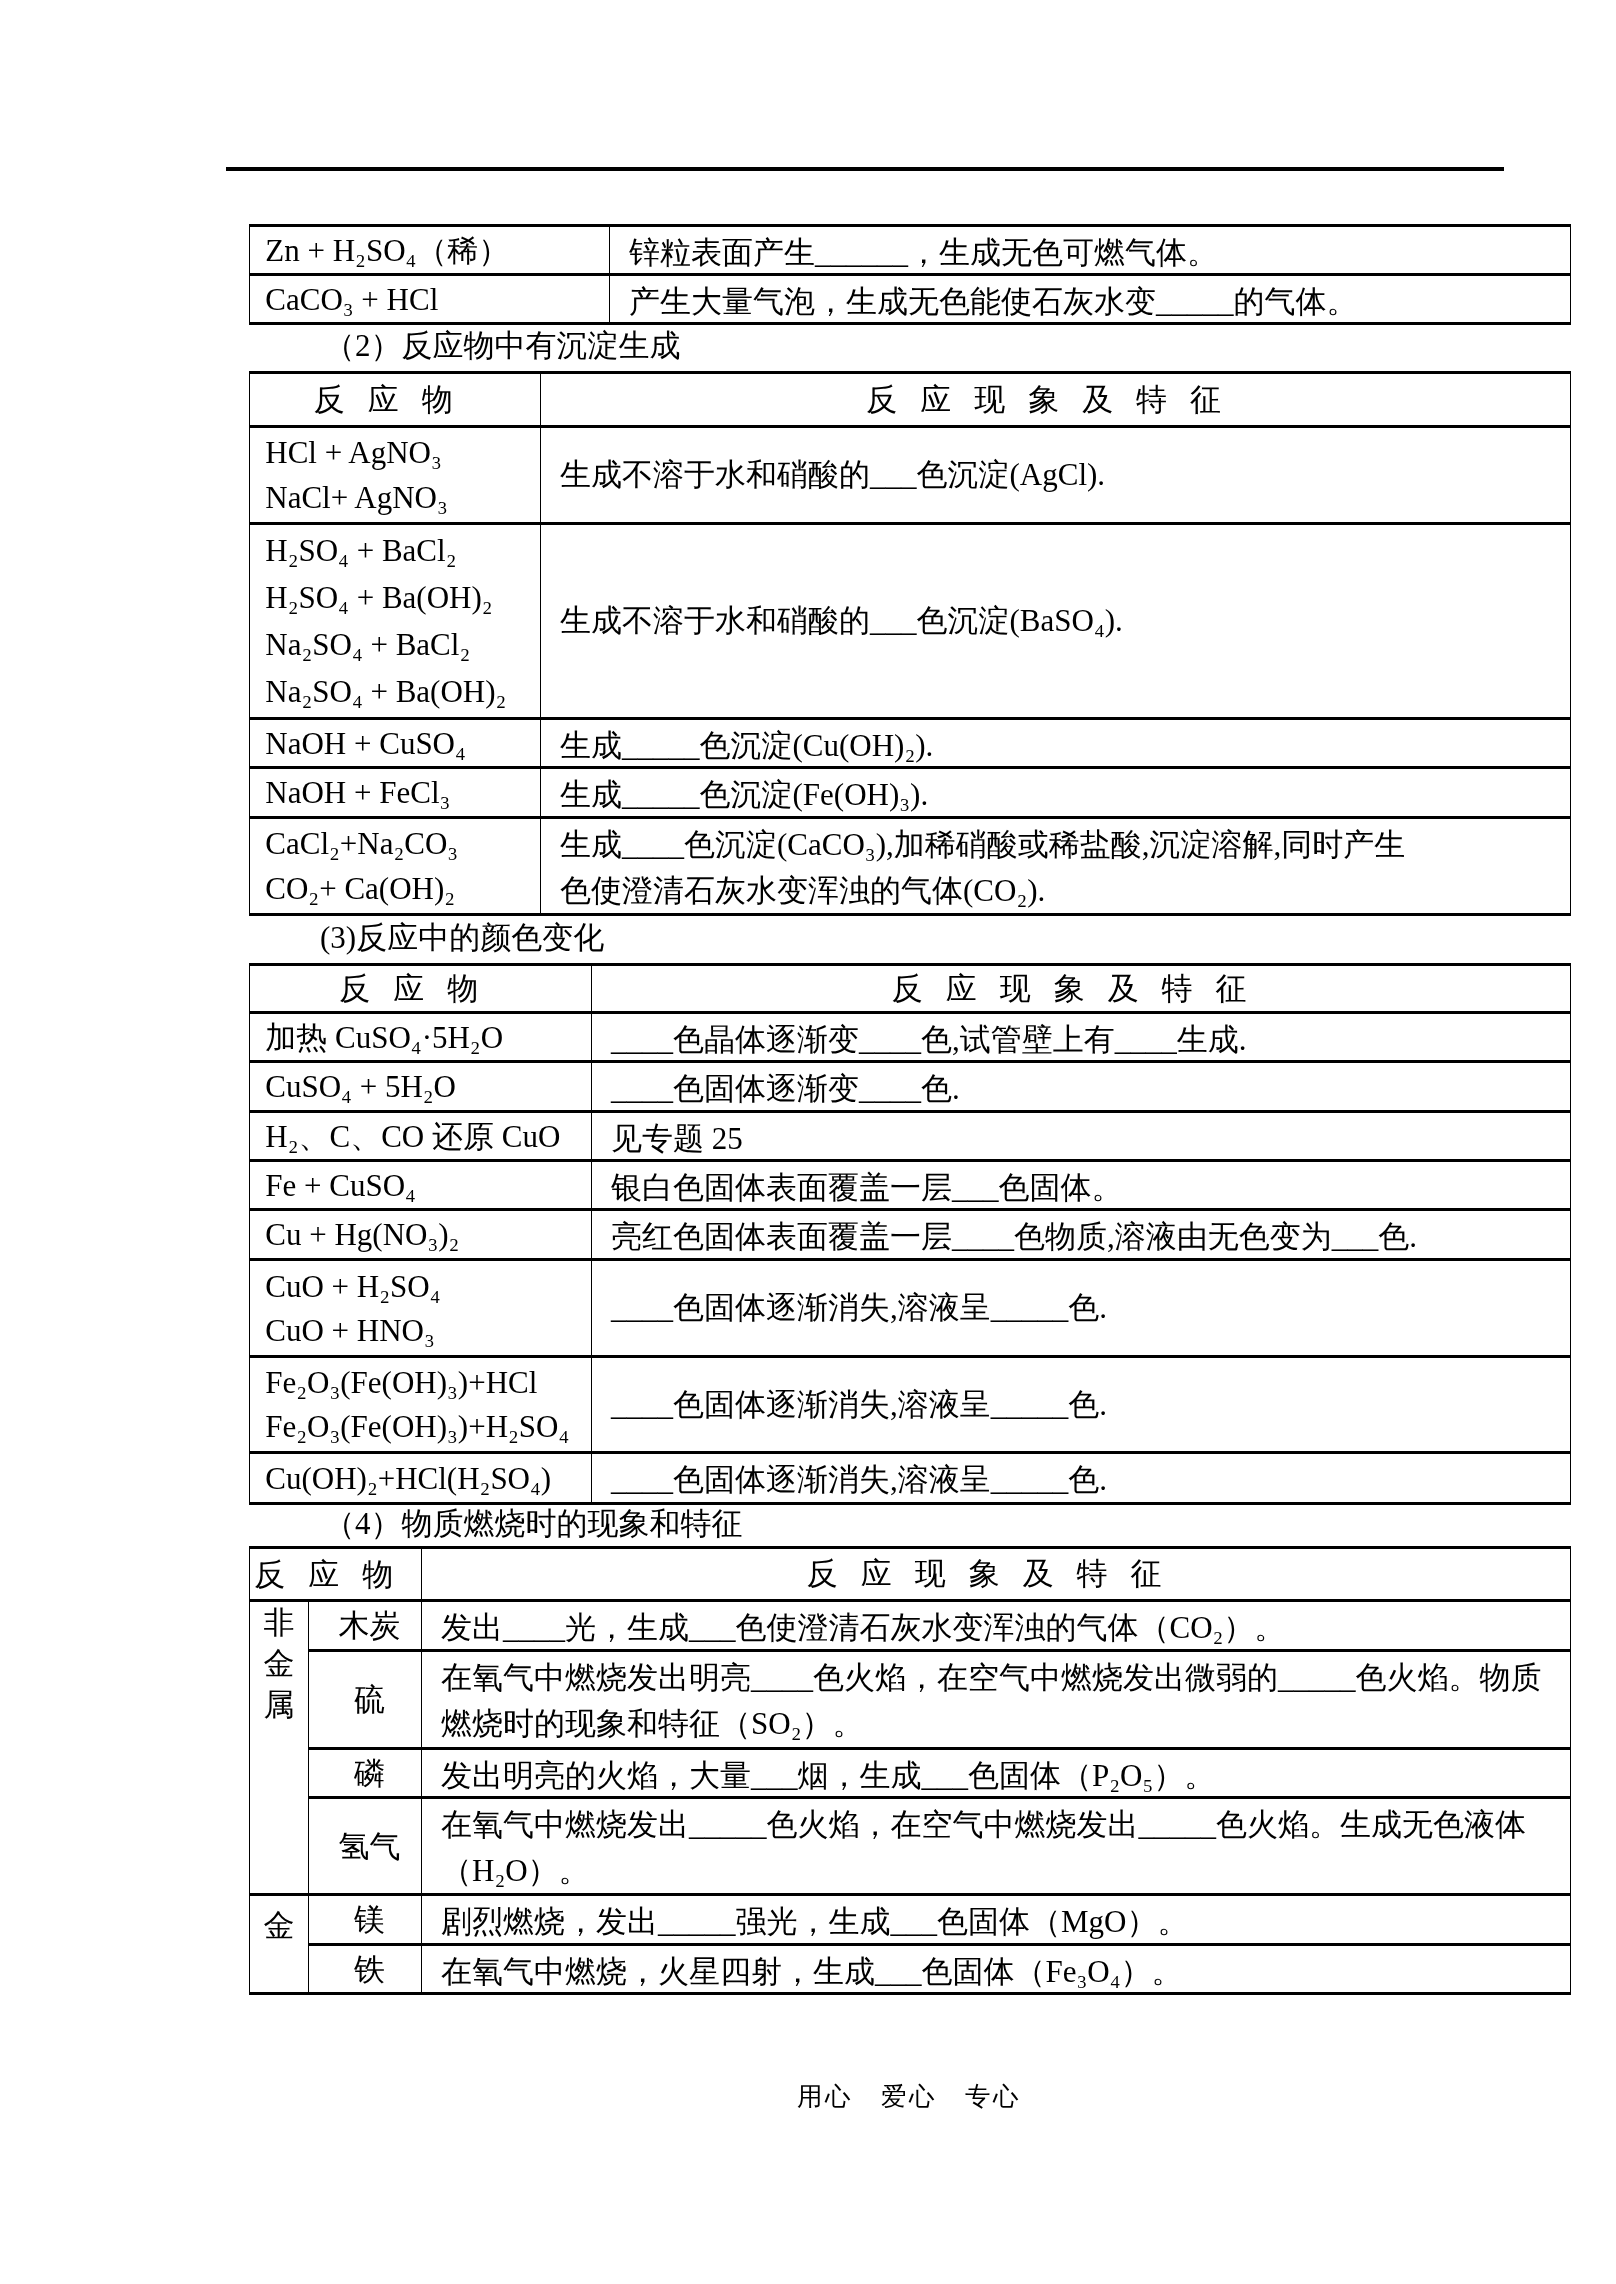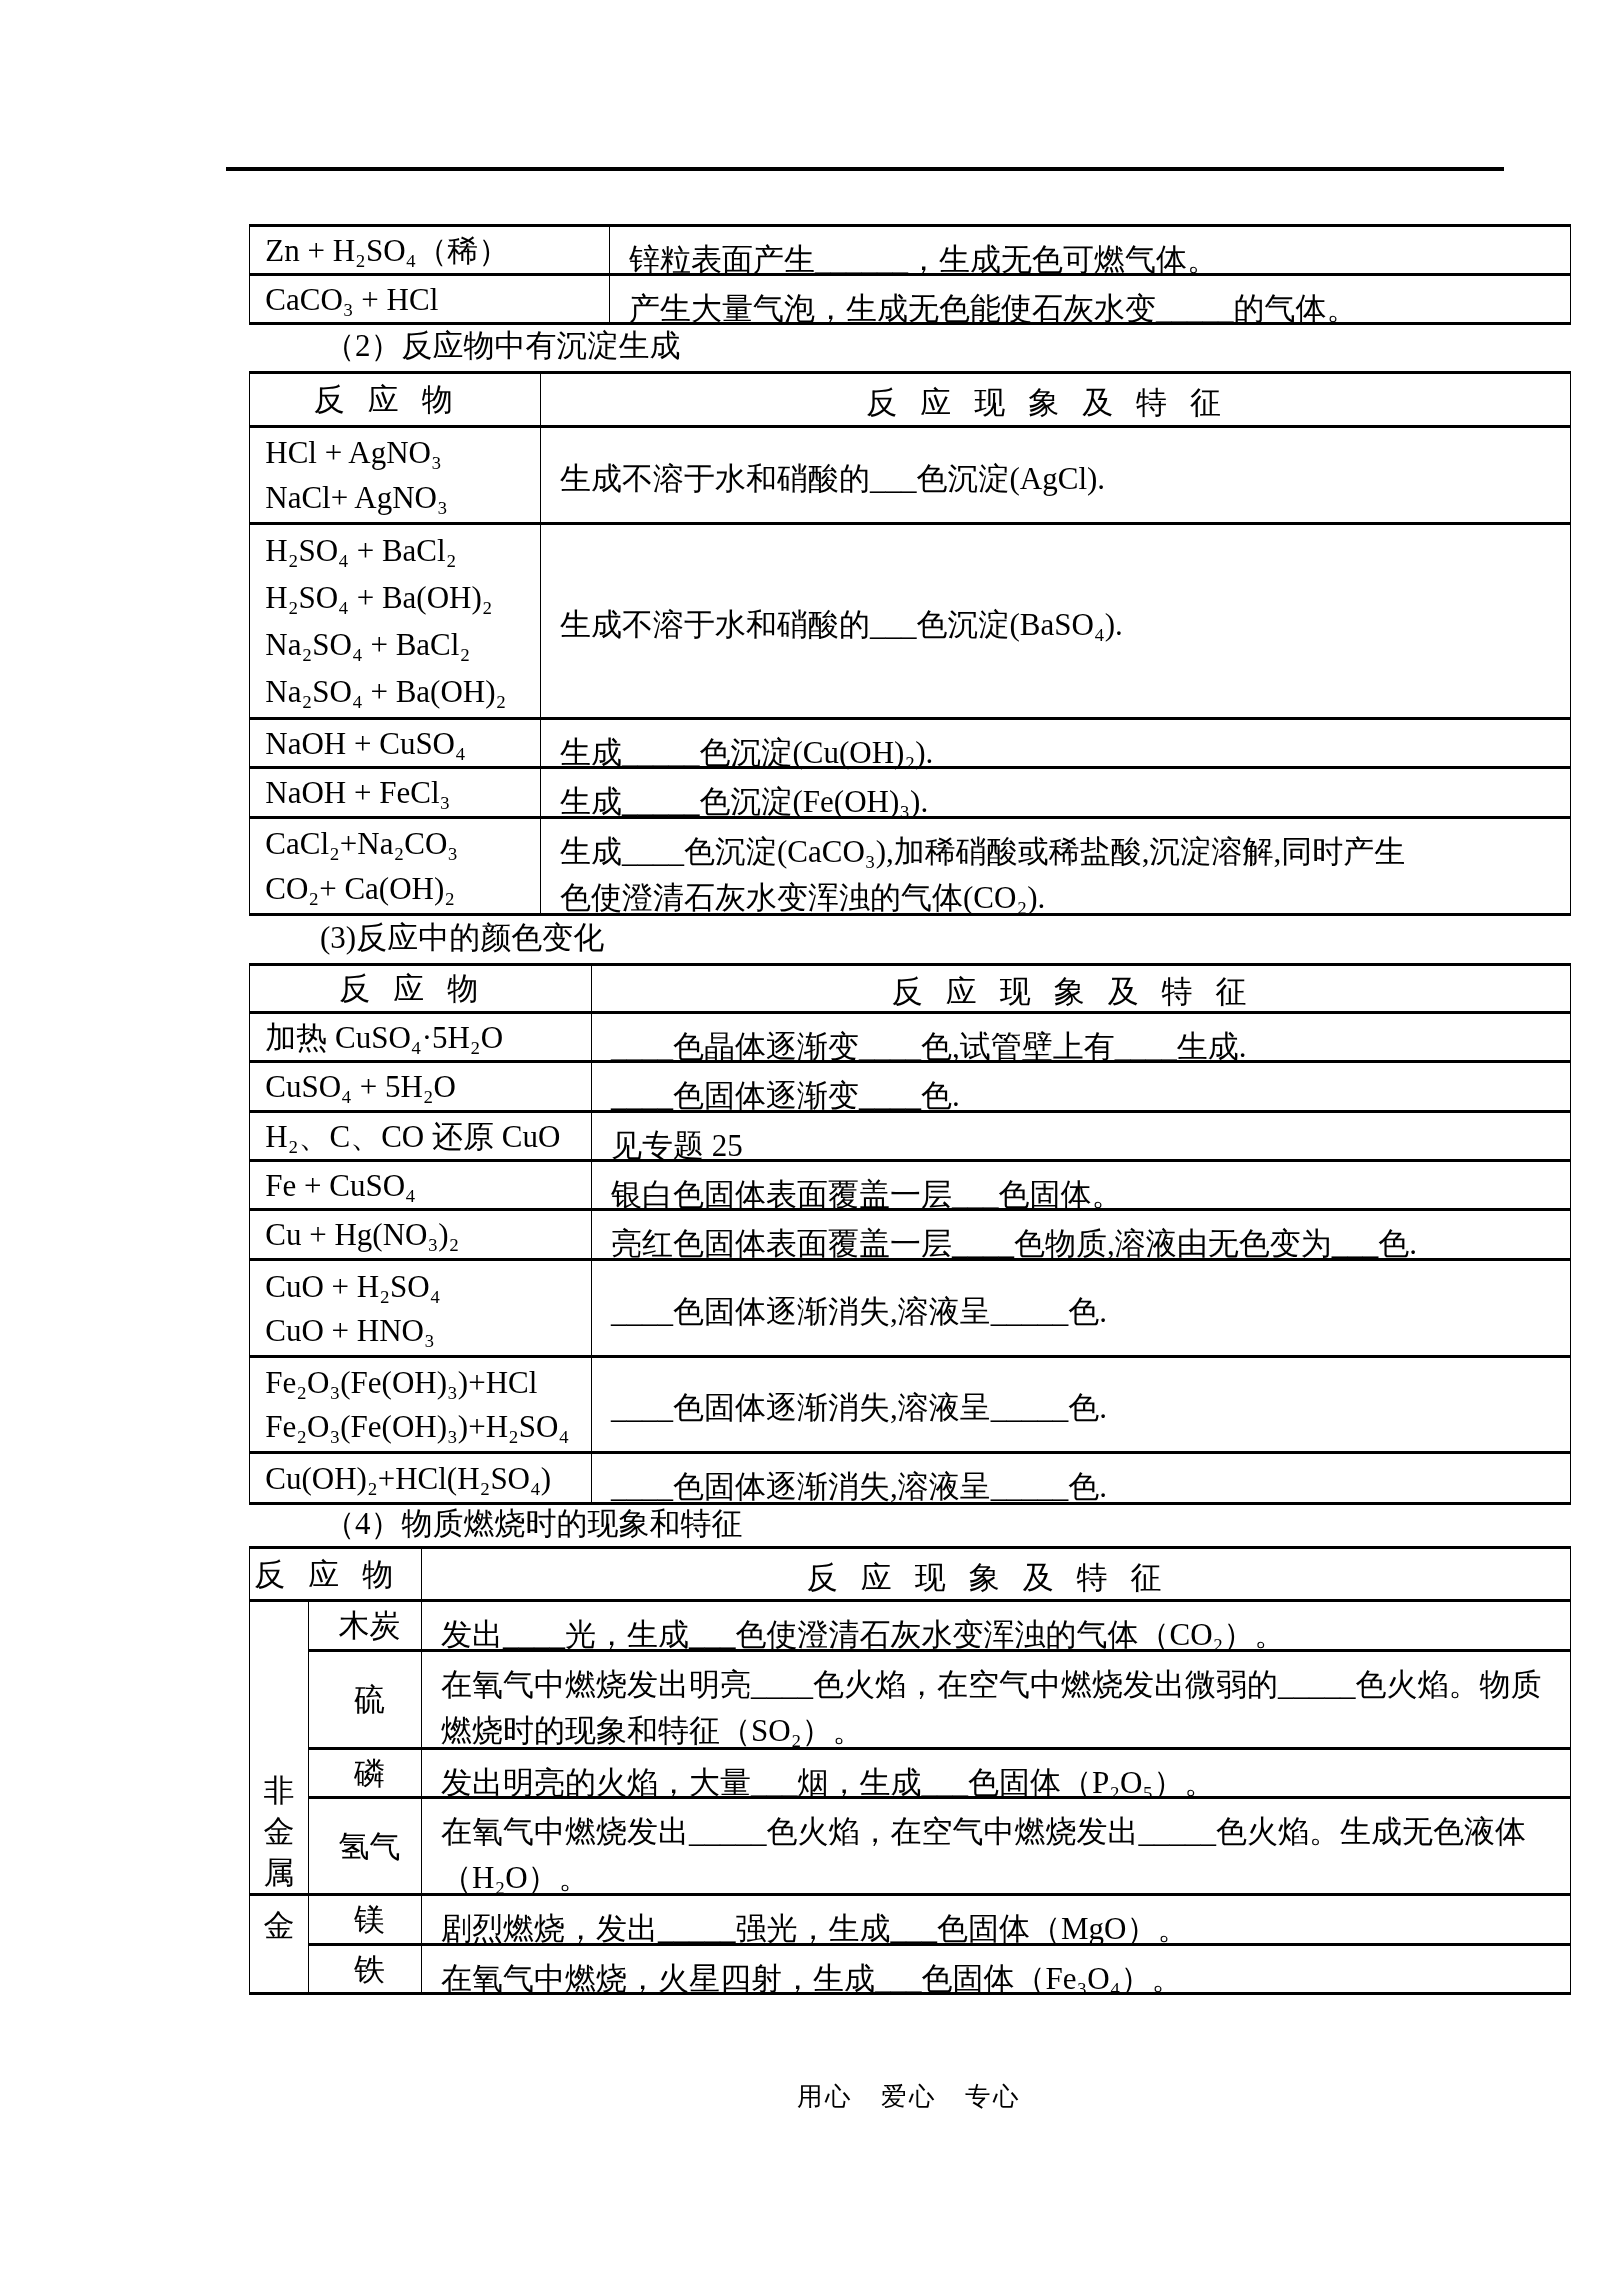--- a/index.html
+++ b/index.html
@@ -14,37 +14,37 @@
 
   .tbl { border-left:1.9px solid #000; border-right:1.9px solid #000;
          border-top:3.8px solid #000; border-bottom:3.8px solid #000; width:100%; }
   .trow { display:flex; border-top:3.8px solid #000; align-items:stretch; }
   .trow.first { border-top:none; }
 
   .cell { display:flex; flex-direction:column; justify-content:space-around;
           padding:2.5px 6.4px 2.5px 15.3px; box-sizing:border-box; }
   .cell div { line-height:37px; }
   .c-left  { border-right:1.9px solid #000; flex:none; }
-  .c-right { flex:1; padding-left:19px; padding-right:15.3px;margin-top:7px; }
+  .c-right { flex:1; padding-left:19px; padding-right:15.3px; }
   .c-right div { line-height:46px; }
   .nowrap { white-space:nowrap; }
 
   .hdr { justify-content:center; align-items:center; text-align:center;
          letter-spacing:7.6px; padding-left:0; padding-right:16px; }
 
   .w-t1 { width:360px; }
   .w-t2 { width:291px; }
   .w-t3 { width:342px; }
   .w-s  { width:113px; justify-content:space-around; align-items:center; }
   .w-hs { width:172px; }
 
   .tgroup { display:flex; border-top:3.8px solid #000; align-items:stretch; }
   .grp-cell { width:59px; border-right:1.9px solid #000; display:flex;
               justify-content:center; box-sizing:border-box; flex:none; }
-  .grp-center { align-items:flex-end; }
+  .grp-center { align-items:flex-start; }
   .grp-top { align-items:flex-start; padding-top:9px; }
   .grp-stack { width:33px; line-height:41px; text-align:center; word-break:break-all; }
   .grp-rows { flex:1; display:flex; flex-direction:column; }
 
   .sec-title { line-height:32px; }
   .sec2 { margin:5.1px 0 9px 75px; }
   .sec3 { margin:6.4px 0 9px 71px; }
   .sec4 { margin:2.5px 0 6.4px 75px; }
 
   .footer { margin-top:84px; text-align:center; font-size:25.5px; letter-spacing:2.5px; }

